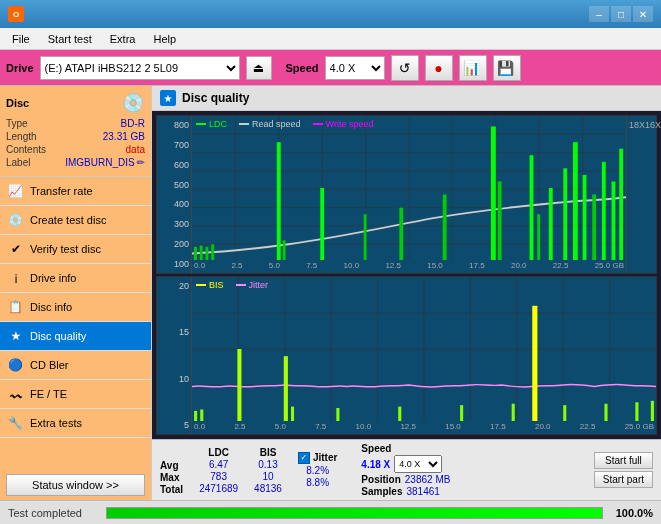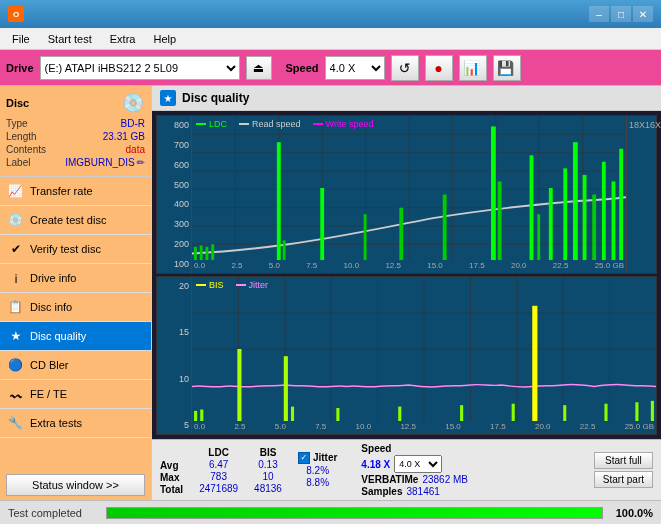--- a/index.html
+++ b/index.html
@@ -416,21 +416,21 @@
 
       <div style="display:flex;flex-direction:column;gap:1px;margin-left:8px;">
         <div style="font-weight:bold;font-size:10px;">Speed</div>
         <div style="display:flex;align-items:center;gap:4px;">
           <span style="color:#0000ff;font-weight:bold;font-size:10px;">4.18 X</span>
           <select style="font-size:9px;height:18px;width:48px;">
             <option>4.0 X</option>
           </select>
         </div>
         <div style="display:flex;align-items:center;gap:4px;">
-          <span style="font-weight:bold;font-size:10px;">VERBATIMe</span>
+          <span style="font-weight:bold;font-size:10px;">Position</span>
           <span style="color:#0000cc;font-size:10px;">23862 MB</span>
         </div>
         <div style="display:flex;align-items:center;gap:4px;">
           <span style="font-weight:bold;font-size:10px;">Samples</span>
           <span style="color:#0000cc;font-size:10px;">381461</span>
         </div>
       </div>
 
       <div class="btn-right">
         <button class="action-btn">Start full</button>

